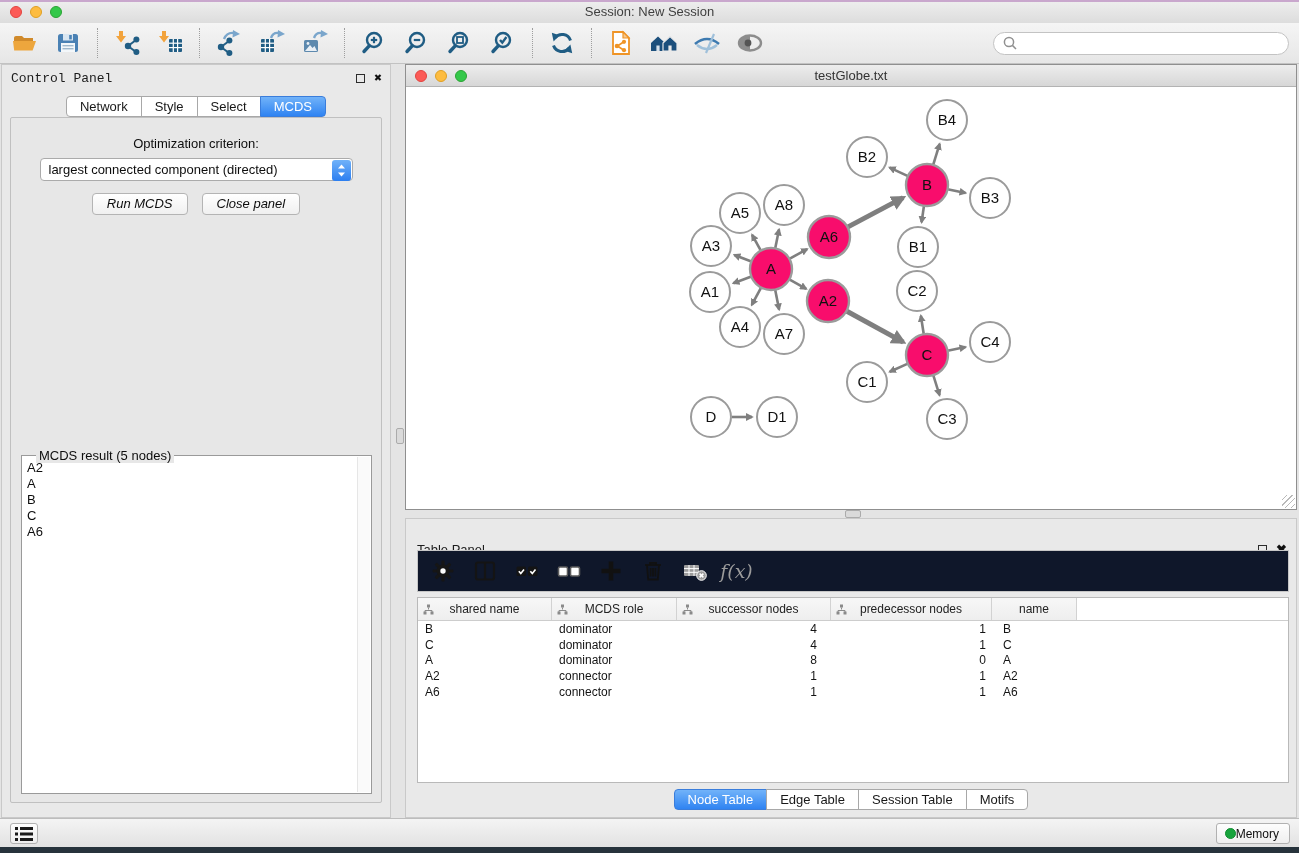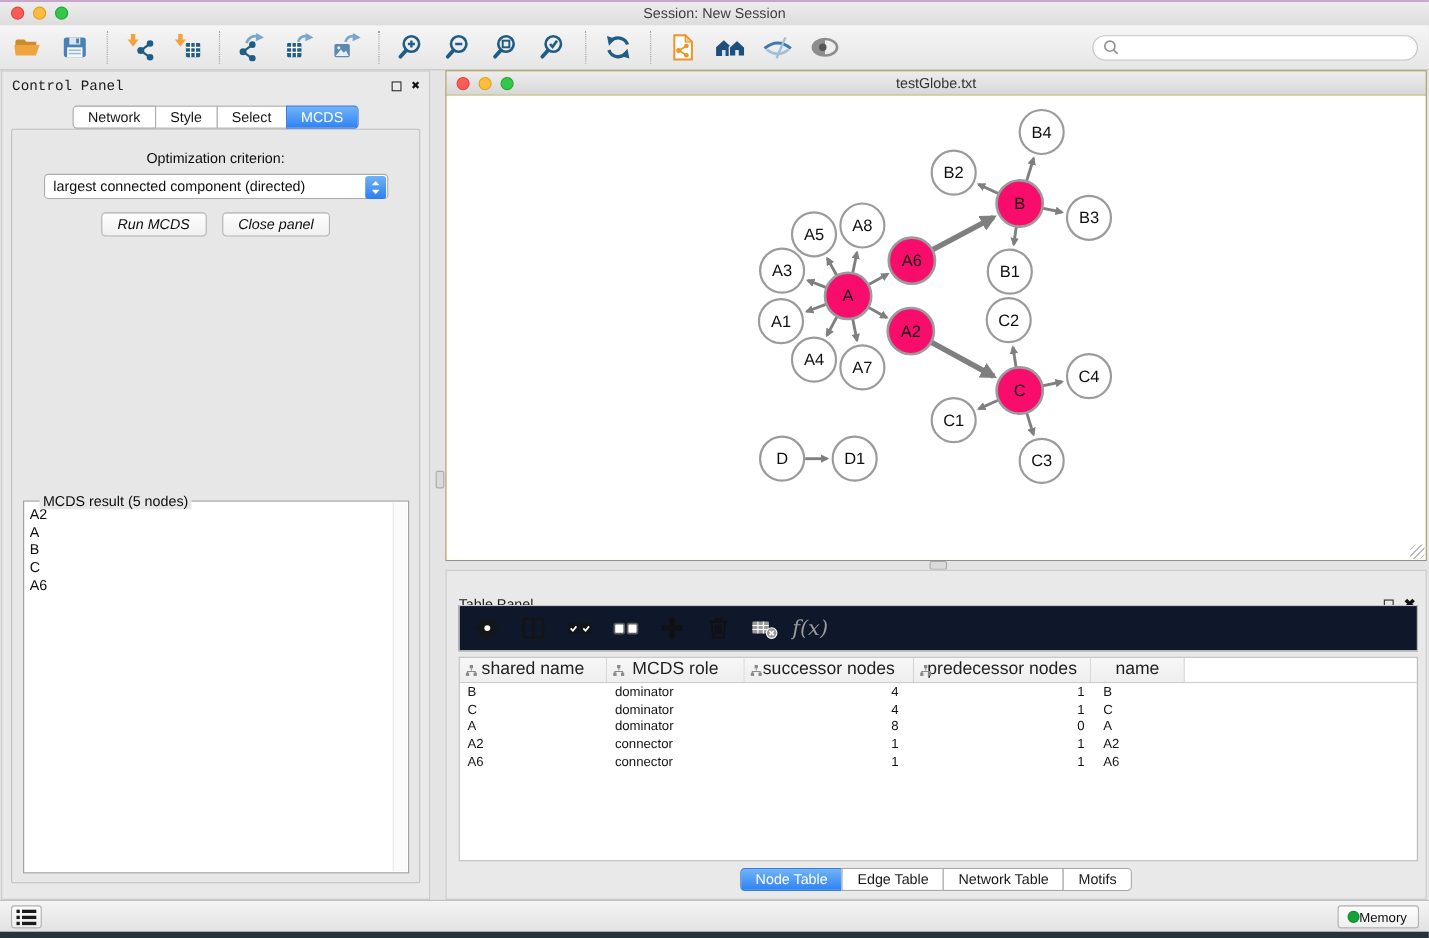--- a/index.html
+++ b/index.html
@@ -91,21 +91,21 @@
     background:#e9e9e9; border:1px solid #c9c9c9; }
   .tp-head { position:absolute; top:23px; left:11px; right:9px; display:flex; justify-content:space-between; }
   .tp-toolbar { position:absolute; left:11px; right:7px; top:31px; height:42px; background:#0f172a;
     border:1px solid #c6c6c6; display:flex; align-items:center; gap:5px; padding:0 6px; }
   .ttool { width:37px; height:30px; display:flex; align-items:center; justify-content:center; }
   .fx { font-family:"DejaVu Serif", serif; font-style:italic; font-size:19px; color:#9b9b9b; }
   .tp-table { position:absolute; left:11px; right:7px; top:78px; bottom:34px;
     background:#fff; border:1px solid #b9b9b9; overflow:hidden; }
   .thead { display:flex; height:23px; border-bottom:1px solid #cdcdcd; }
   .th { position:relative; background:linear-gradient(#f7f7f7,#eeeeee); border-right:1px solid #d2d2d2;
-    display:flex; align-items:center; justify-content:center; font-size:16px; color:#222; }
+    display:flex; align-items:center; justify-content:center; font-size:12px; color:#222; }
   .th .hicon { position:absolute; left:5px; top:6px; }
   .tr { display:flex; height:15.7px; align-items:center; }
   .td { font-size:12px; color:#141414; white-space:nowrap; overflow:hidden; }
   .pane-tabs { position:absolute; left:0; right:0; bottom:7px; display:flex; justify-content:center; }
 
   
   .statusbar { position:absolute; left:0; right:0; top:818px; height:29px;
     background:linear-gradient(#f4f4f4,#e2e2e2); border-top:1px solid #bdbdbd; }
   .list-btn { position:absolute; left:10px; top:4px; width:28px; height:21px;
     background:linear-gradient(#fdfdfd,#ededed); border:1px solid #b1b1b1; border-radius:3px;
@@ -591,21 +591,21 @@
           <div class="td" style="width: 125px; text-align: left; padding: 0px 0px 0px 7px;">connector</div>
           <div class="td" style="width: 154px; text-align: right; padding: 0px 14px 0px 0px;">1</div>
           <div class="td" style="width: 161px; text-align: right; padding: 0px 6px 0px 0px;">1</div>
           <div class="td" style="width: 85px; text-align: left; padding: 0px 0px 0px 11px;">A6</div>
         </div>
       </div>
   </div>
   <div class="pane-tabs" id="table-tabs">
       <span class="tab active">Node Table</span>
       <span class="tab">Edge Table</span>
-      <span class="tab">Network Table</span>
+      <span class="tab">Session Table</span>
       <span class="tab">Motifs</span>
     </div>
 </div>
 
 <div class="statusbar">
   <span class="list-btn">
     <svg width="20" height="18" viewBox="0 0 20 18">
       <g fill="#1a1a1a">
         <rect x="1" y="2" width="3" height="3"></rect>
           <rect x="6" y="2" width="13" height="3"></rect>

